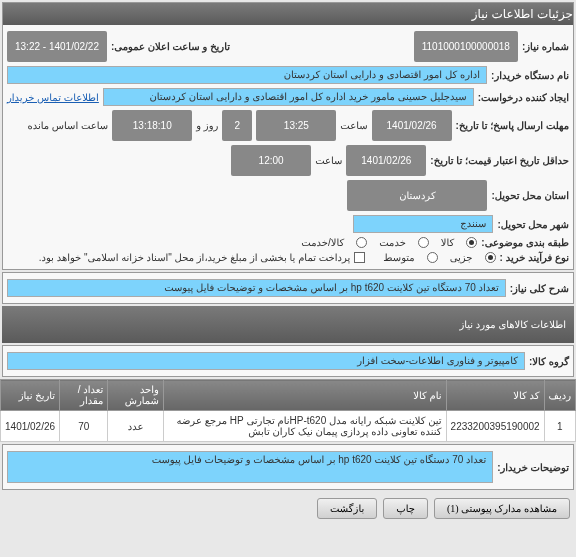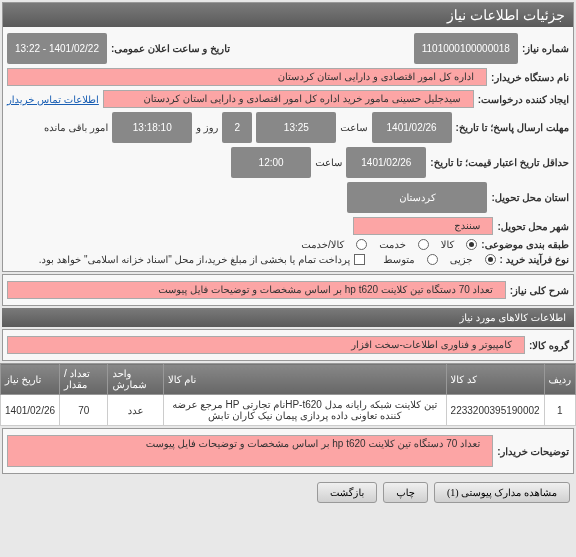--- a/index.html
+++ b/index.html
@@ -12,22 +12,22 @@
   width: 576px;
 }
 .panel {
   border: 1px solid #999;
   margin: 2px;
   background: #f8f8f8;
 }
 .panel-header {
   background: linear-gradient(to bottom, #7a7a7a, #5a5a5a);
   color: #fff;
-  padding: 4px 8px;
-  font-size: 14px;
+  padding: 4px 0;
+  font-size: 12px;
   text-align: right;
 }
 .panel-body {
   padding: 4px;
 }
 .form-row {
   display: flex;
   align-items: center;
   padding: 2px 0;
   gap: 4px;
@@ -42,23 +42,23 @@
   background: #888;
   color: #fff;
   padding: 10px 8px;
   border-radius: 2px;
   min-width: 80px;
   text-align: center;
   font-size: 10px;
   white-space: nowrap;
 }
 .text-field {
-  background: #fca5a5;
+  background: #7dd3fc;
   border: 1px solid #aaa;
-  padding: 2px 12px;
+  padding: 2px 6px;
   flex: 1;
   font-size: 10px;
   min-height: 18px;
 }
 .link {
   color: #1a5fb4;
   cursor: pointer;
   text-decoration: underline;
   font-size: 10px;
   text-align: center;
@@ -97,36 +97,36 @@
   border: 1px solid #666;
   background: #fff;
   display: inline-flex;
   align-items: center;
   justify-content: center;
   font-size: 8px;
 }
 .section-label {
   background: linear-gradient(to bottom, #7a7a7a, #5a5a5a);
   color: #fff;
-  padding: 4px 8px;
+  padding: 13px 8px;
   font-size: 10px;
   margin: 2px;
 }
 table {
   width: 100%;
   border-collapse: collapse;
   font-size: 10px;
   margin-top: 2px;
 }
 th {
   background: linear-gradient(to bottom, #888, #666);
   color: #fff;
   padding: 4px;
   border: 1px solid #999;
-  text-align: left;
+  text-align: right;
   font-weight: normal;
 }
 td {
   border: 1px solid #ccc;
   padding: 4px;
   text-align: center;
   background: #fff;
 }
 .button-row {
   display: flex;
@@ -173,21 +173,21 @@
     </div>
 
     <div class="form-row">
       <span class="label">مهلت ارسال پاسخ؛ تا تاریخ:</span>
       <span class="value-box">1401/02/26</span>
       <span class="small-text">ساعت</span>
       <span class="value-box">13:25</span>
       <span class="value-box" style="min-width:30px">2</span>
       <span class="small-text">روز و</span>
       <span class="value-box">13:18:10</span>
-      <span class="small-text">امور باقی مانده</span>
+      <span class="small-text">ساعت اساس مانده</span>
     </div>
 
     <div class="form-row">
       <span class="label">حداقل تاریخ اعتبار قیمت؛ تا تاریخ:</span>
       <span class="value-box">1401/02/26</span>
       <span class="small-text">ساعت</span>
       <span class="value-box">12:00</span>
     </div>
 
     <div class="form-row">
@@ -266,21 +266,21 @@
       <th>نام کالا</th>
       <th>واحد شمارش</th>
       <th>تعداد / مقدار</th>
       <th>تاریخ نیاز</th>
     </tr>
   </thead>
   <tbody>
     <tr>
       <td>1</td>
       <td>2233200395190002</td>
-      <td style="text-align:center">تین کلاینت شبکه رایانه مدل HP-t620نام تجارتی HP مرجع عرضه کننده تعاونی داده پردازی پیمان نیک کاران تابش</td>
+      <td style="text-align:right">تین کلاینت شبکه رایانه مدل HP-t620نام تجارتی HP مرجع عرضه کننده تعاونی داده پردازی پیمان نیک کاران تابش</td>
       <td>عدد</td>
       <td>70</td>
       <td>1401/02/26</td>
     </tr>
   </tbody>
 </table>
 
 <div class="panel">
   <div class="panel-body">
     <div class="form-row">

